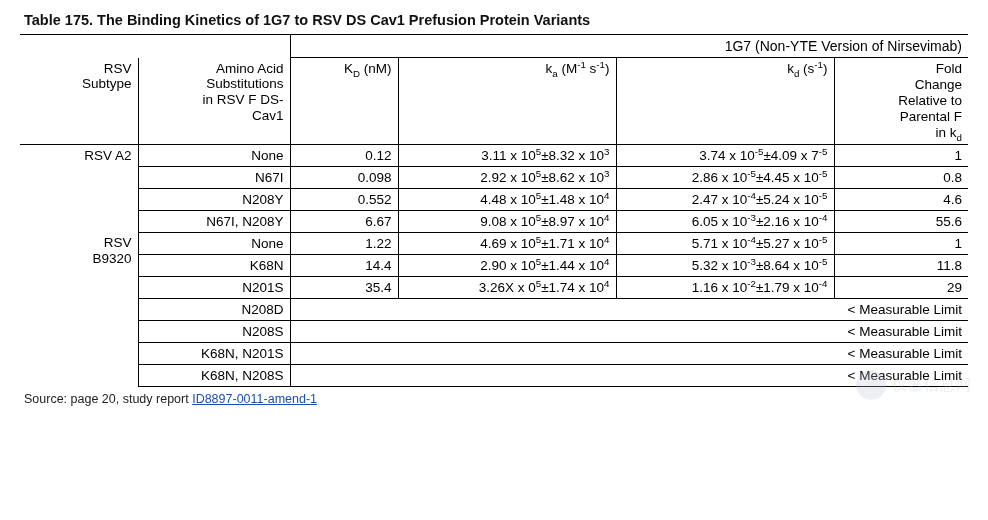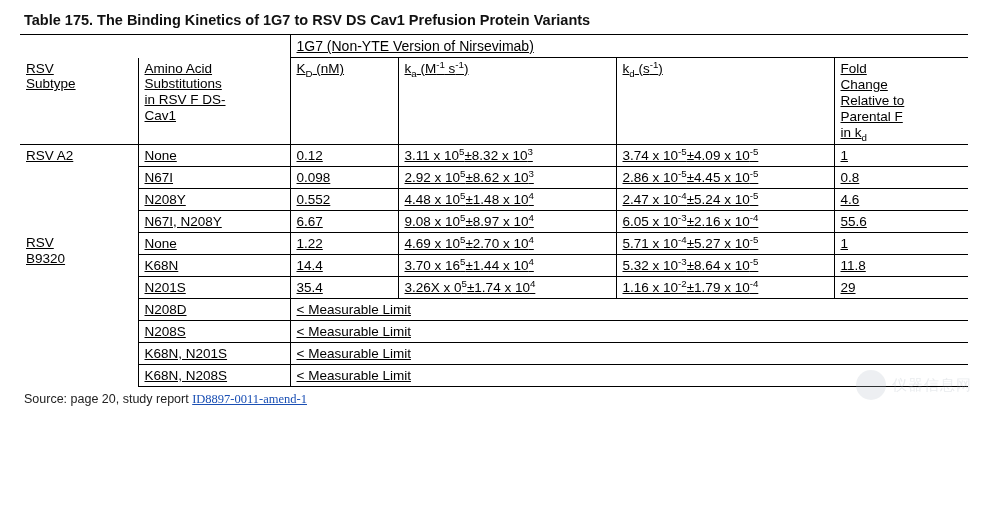--- a/index.html
+++ b/index.html
@@ -32,22 +32,21 @@
   table.kinetics {
     border-collapse: collapse;
     width: 948px;
     table-layout: fixed;
     font-size: 13.5px;
   }
   table.kinetics td, table.kinetics th {
     vertical-align: top;
     padding: 3px 6px;
     font-weight: normal;
-    text-align: left;
-    text-decoration: underline;
+    text-align: right;
   }
   .bdr-top { border-top: 1.6px solid #000; }
   .bdr-bottom { border-bottom: 1.2px solid #000; }
   .bdr-left { border-left: 1.2px solid #000; }
   .thick-bottom { border-bottom: 1.6px solid #000; }
 
   th.hdr {
     font-weight: bold;
     vertical-align: bottom;
     font-size: 13.5px;
@@ -70,21 +69,20 @@
 
   .footer {
     font-size: 12.5px;
     color: #222222;
     padding: 4px 0 0 4px;
     line-height: 1.35;
   }
   .footer a {
     color: #1a4fb4;
     text-decoration: underline;
-    font-family: Liberation Serif, serif;
   }
   .watermark {
     position: absolute;
     right: 16px;
     bottom: 12px;
     display: flex;
     align-items: center;
     gap: 6px;
     opacity: 0.25;
     pointer-events: none;
@@ -149,21 +147,21 @@
     <tbody>
 
       <tr>
         <td class="subtype" rowspan="4">RSV A2</td>
         <td class="bdr-left bdr-bottom">None</td>
         <td class="bdr-left bdr-bottom num">0.12</td>
         <td class="bdr-left bdr-bottom val">
           <span>3.11 x 10</span><sup>5</sup><span>±8.32 x 10</span><sup>3</sup>
         </td>
         <td class="bdr-left bdr-bottom val">
-          <span>3.74 x 10</span><sup>-5</sup><span>±4.09 x 10</span><sup>-5</sup>
+          <span>3.74 x 10</span><sup>-5</sup><span>±4.09 x 7</span><sup>-5</sup>
         </td>
         <td class="bdr-left bdr-bottom num">1</td>
       </tr>
 
       <tr>
         <td class="bdr-left bdr-bottom">N67I</td>
         <td class="bdr-left bdr-bottom num">0.098</td>
         <td class="bdr-left bdr-bottom val">
           <span>2.92 x 10</span><sup>5</sup><span>±8.62 x 10</span><sup>3</sup>
         </td>
@@ -197,33 +195,33 @@
         <td class="bdr-left thick-bottom num">55.6</td>
       </tr>
 
       <tr>
         <td class="subtype" rowspan="7">
           <span>RSV<br>B9320</span>
         </td>
         <td class="bdr-left bdr-bottom">None</td>
         <td class="bdr-left bdr-bottom num">1.22</td>
         <td class="bdr-left bdr-bottom val">
-          <span>4.69 x 10</span><sup>5</sup><span>±2.70 x 10</span><sup>4</sup>
+          <span>4.69 x 10</span><sup>5</sup><span>±1.71 x 10</span><sup>4</sup>
         </td>
         <td class="bdr-left bdr-bottom val">
           <span>5.71 x 10</span><sup>-4</sup><span>±5.27 x 10</span><sup>-5</sup>
         </td>
         <td class="bdr-left bdr-bottom num">1</td>
       </tr>
 
       <tr>
         <td class="bdr-left bdr-bottom">K68N</td>
         <td class="bdr-left bdr-bottom num">14.4</td>
         <td class="bdr-left bdr-bottom val">
-          <span>3.70 x 16</span><sup>5</sup><span>±1.44 x 10</span><sup>4</sup>
+          <span>2.90 x 10</span><sup>5</sup><span>±1.44 x 10</span><sup>4</sup>
         </td>
         <td class="bdr-left bdr-bottom val">
           <span>5.32 x 10</span><sup>-3</sup><span>±8.64 x 10</span><sup>-5</sup>
         </td>
         <td class="bdr-left bdr-bottom num">11.8</td>
       </tr>
 
       <tr>
         <td class="bdr-left bdr-bottom">N201S</td>
         <td class="bdr-left bdr-bottom num">35.4</td>

